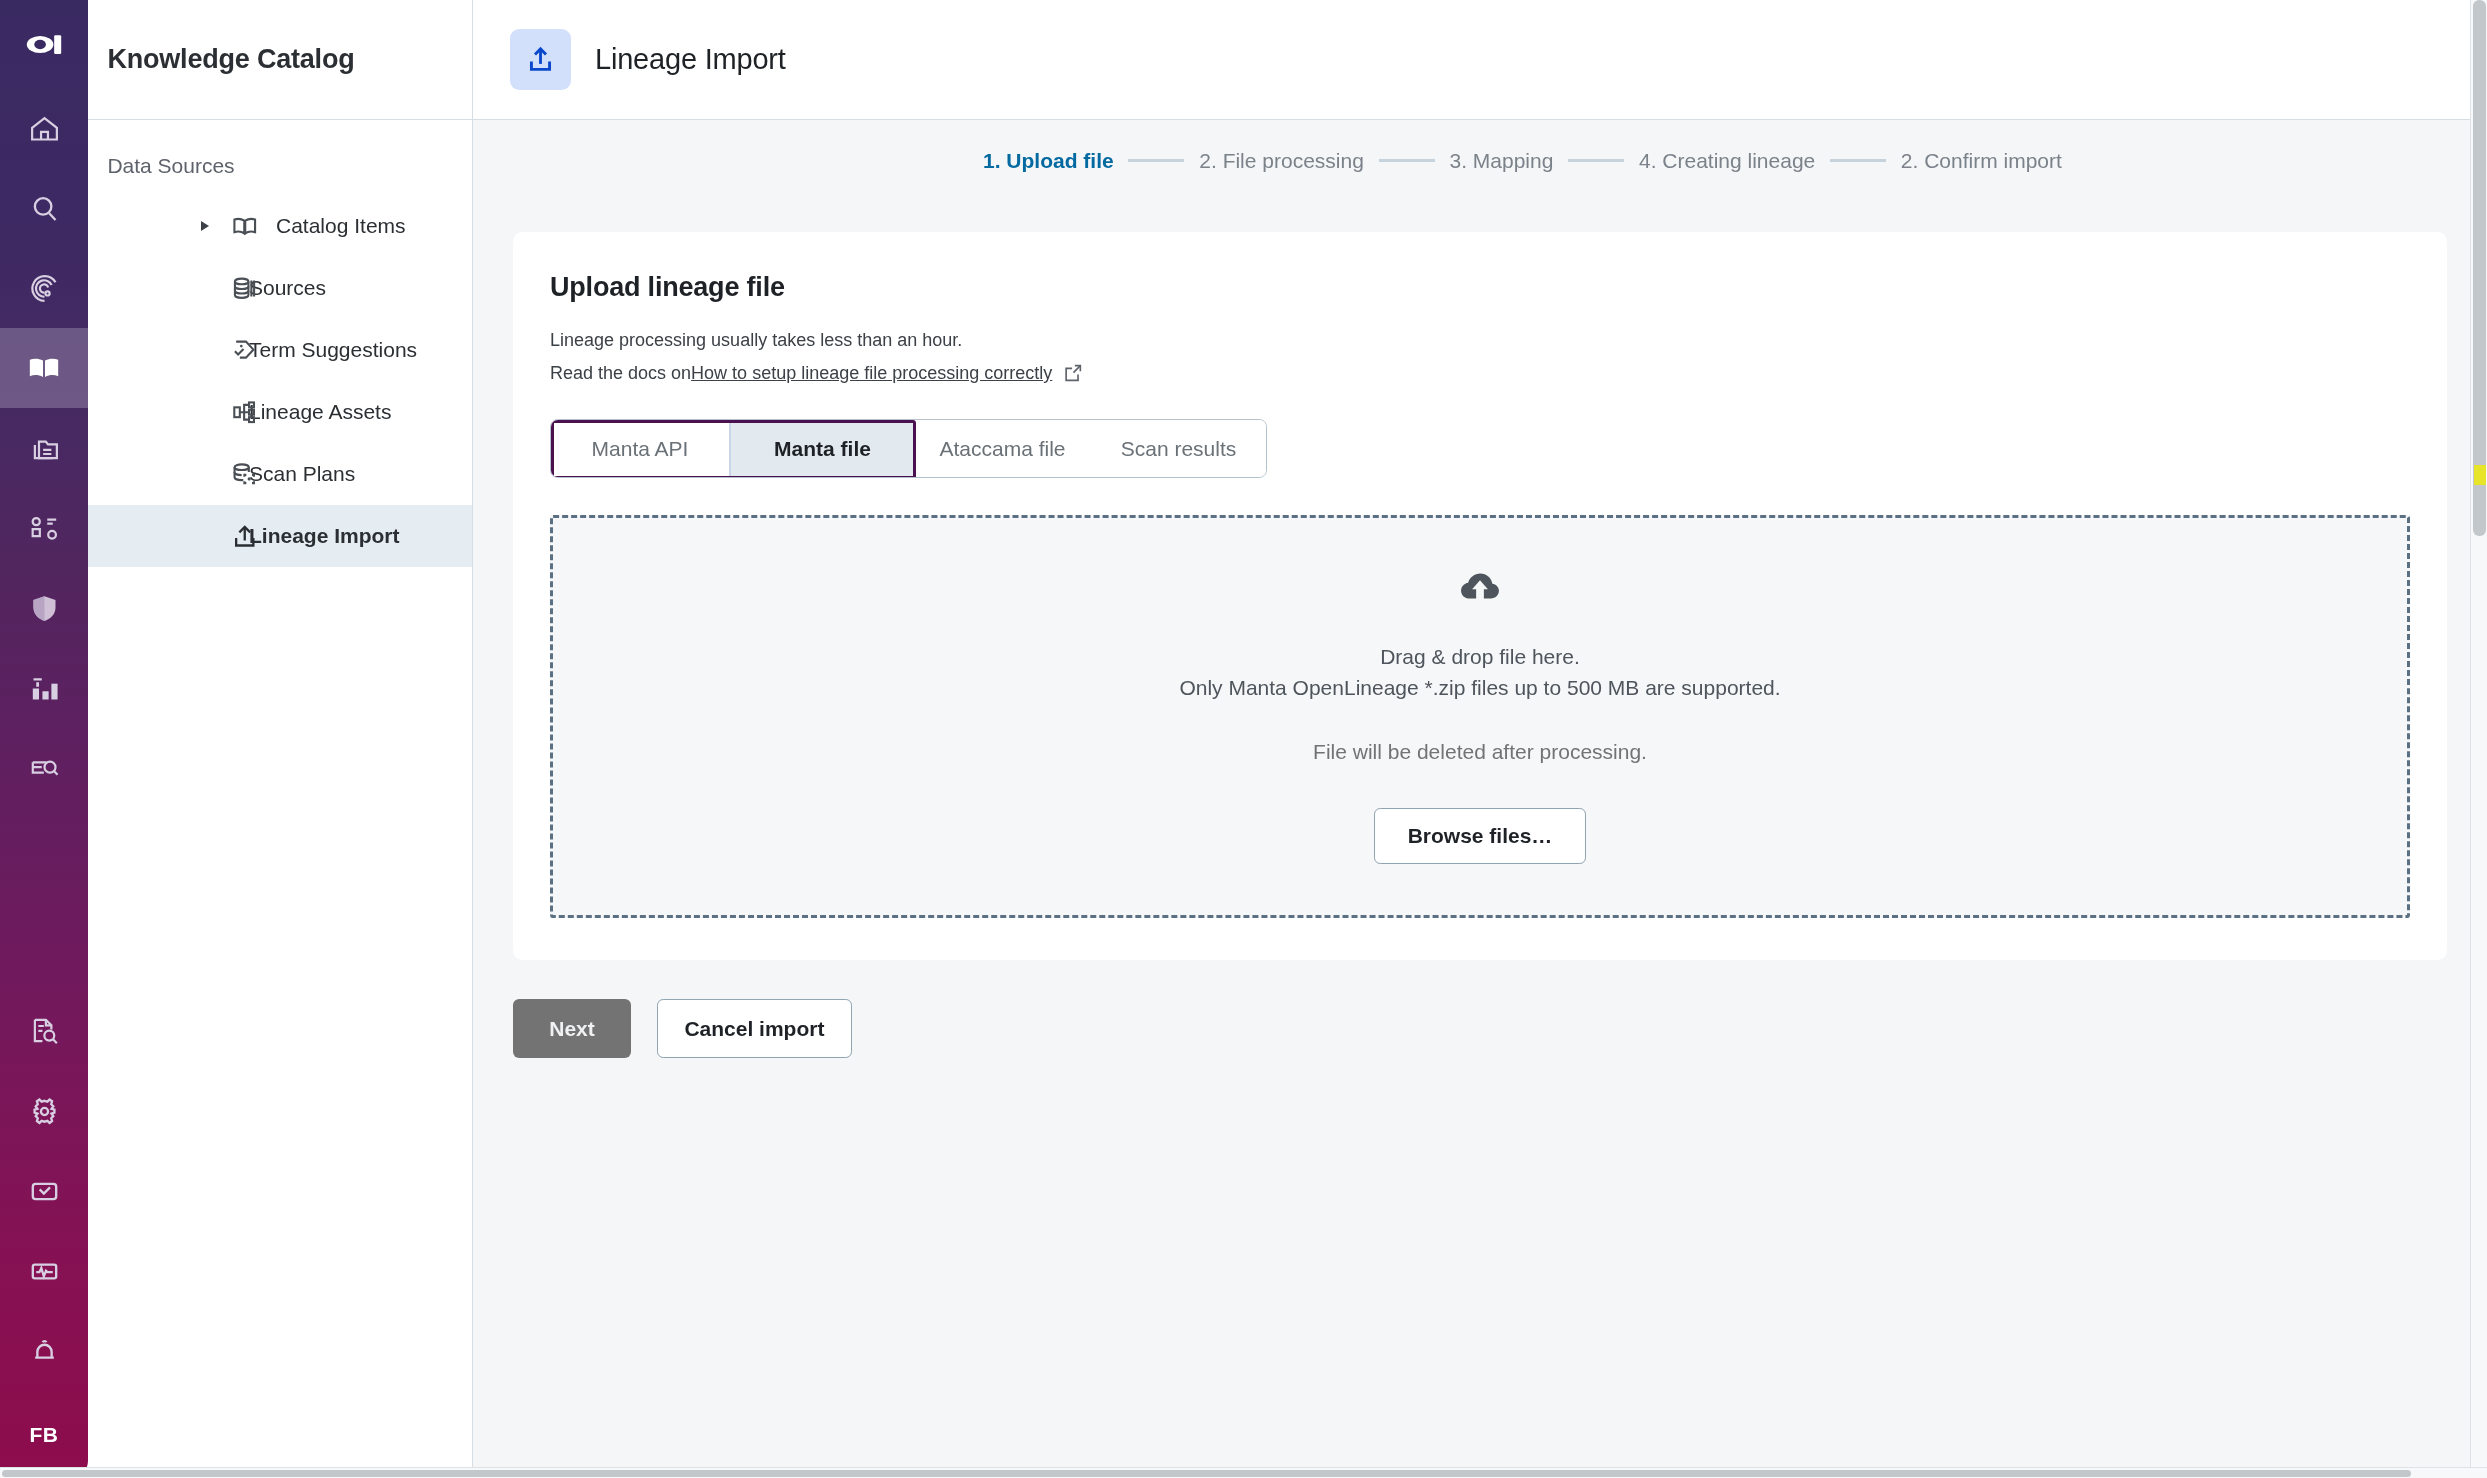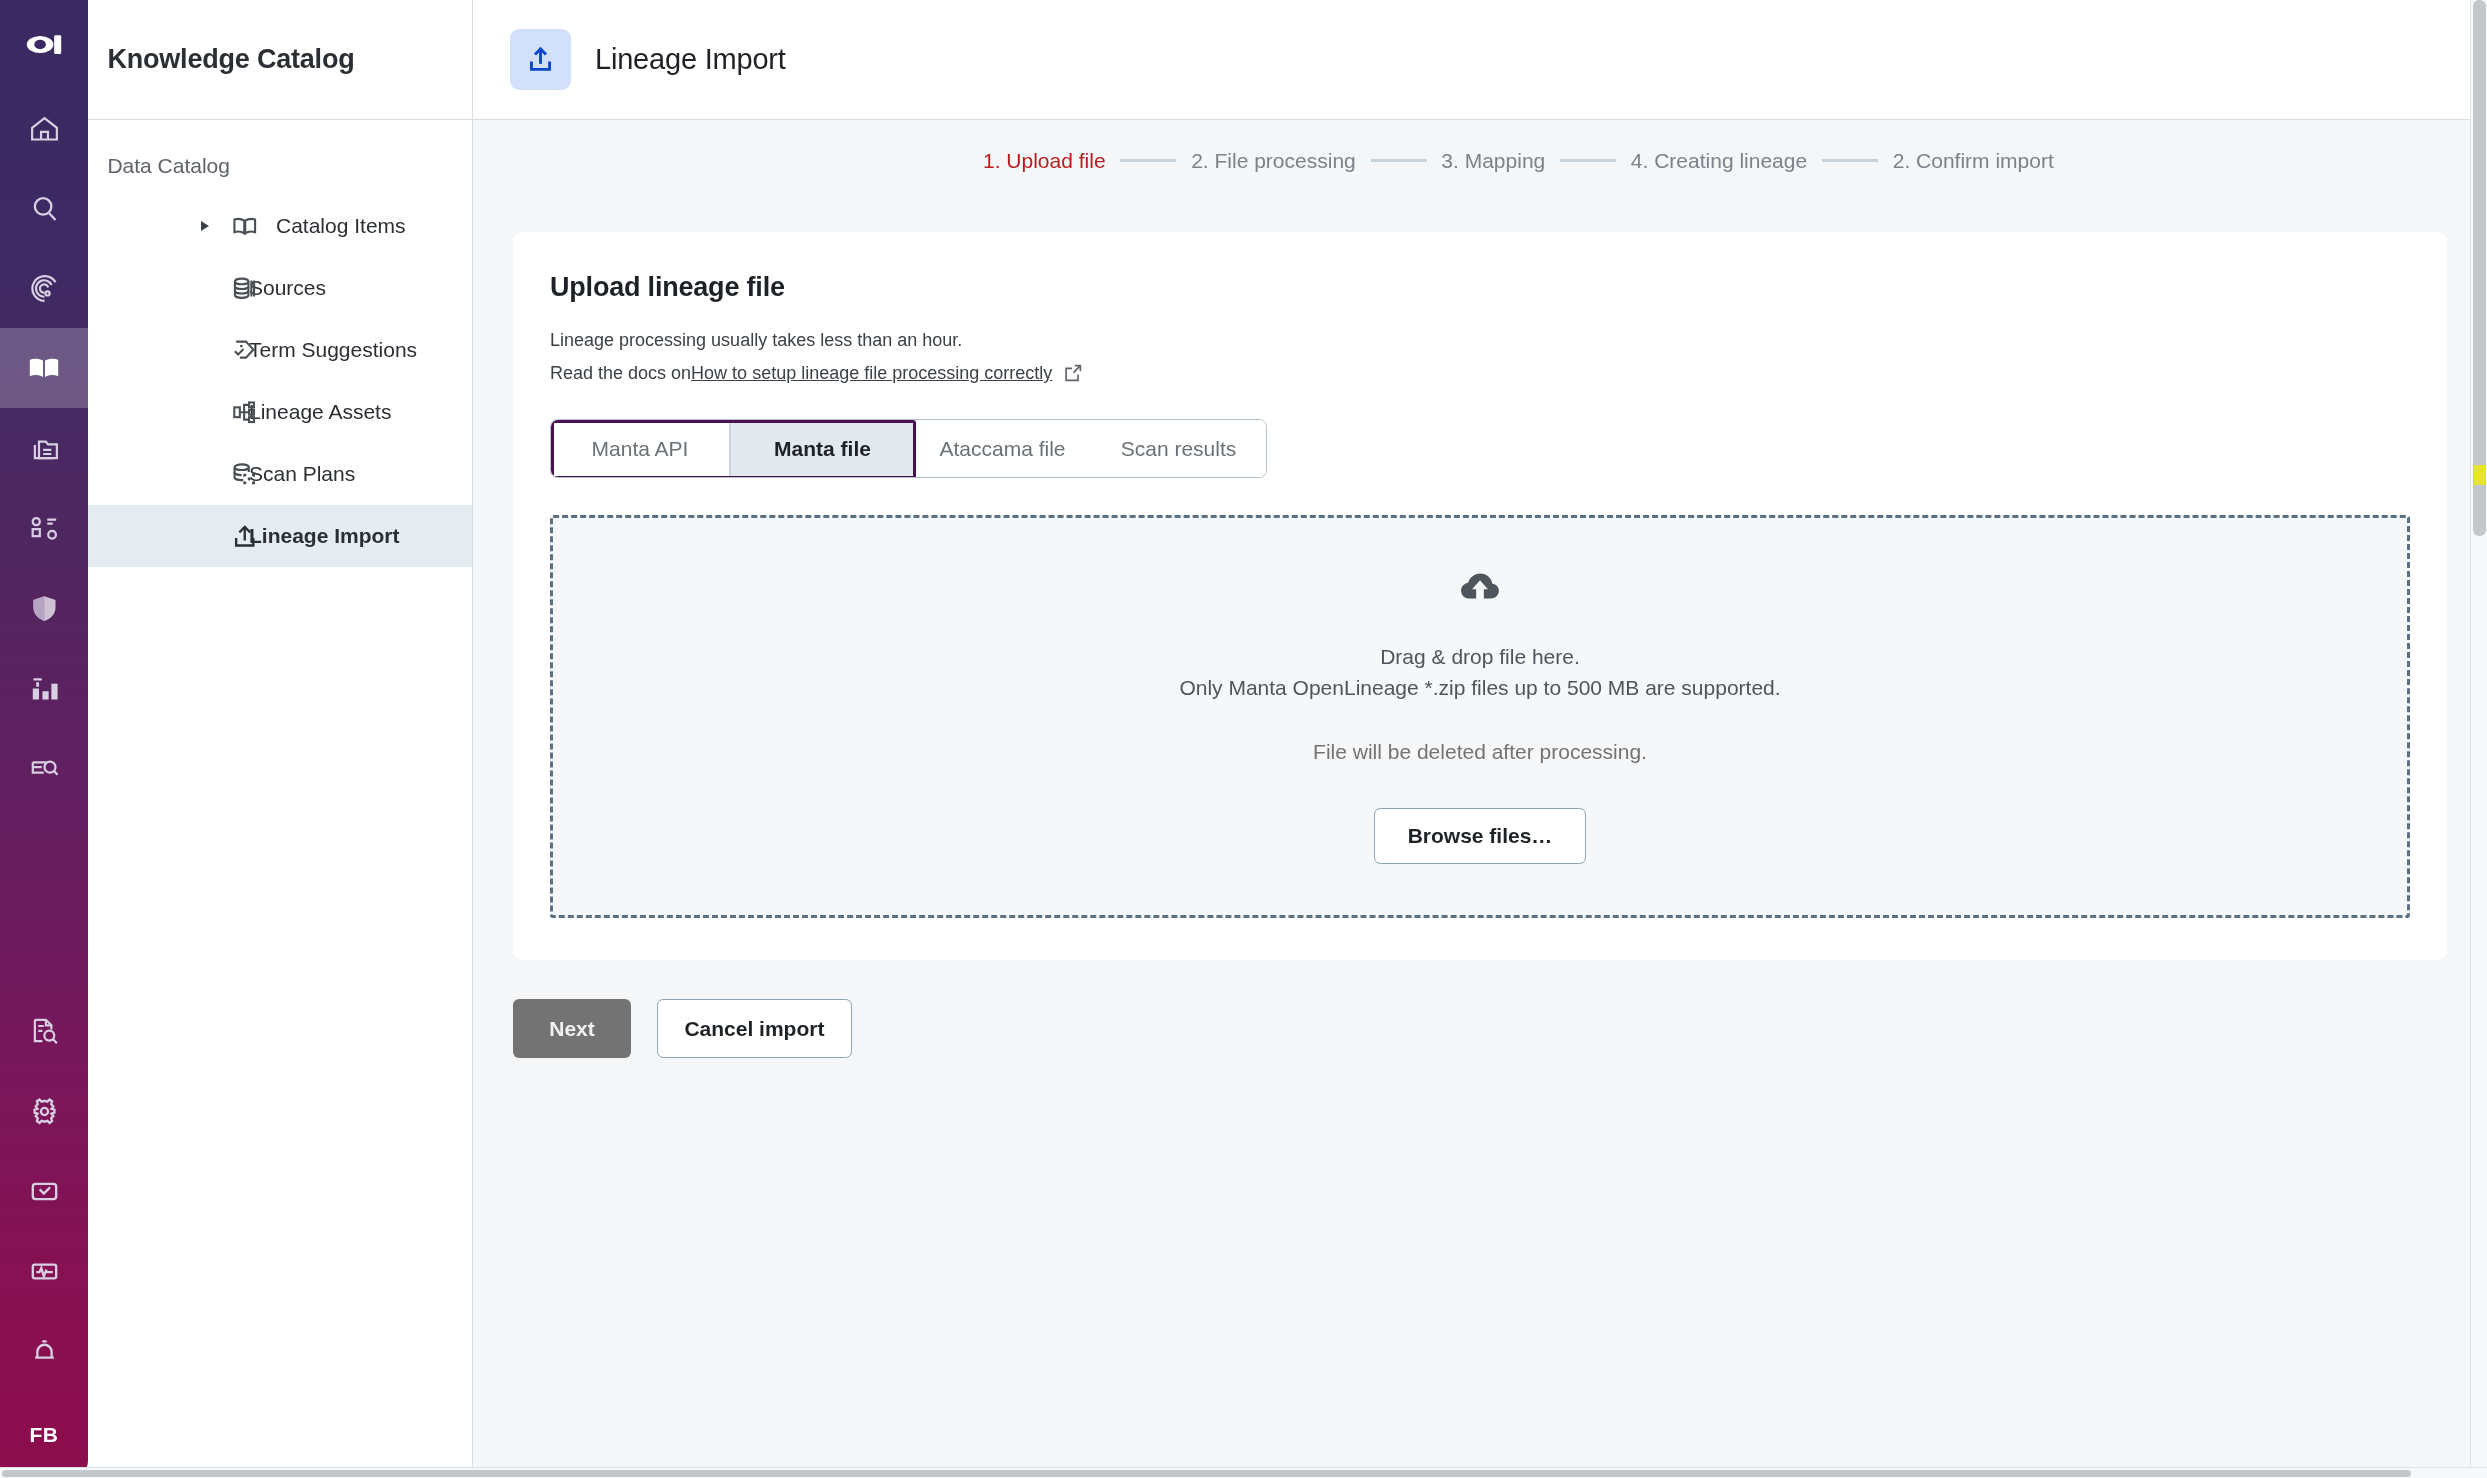--- a/index.html
+++ b/index.html
@@ -125,21 +125,21 @@
   }
   .stepper-wrap {
     display: flex; align-items: center;
     height: 81px; flex: 0 0 81px;
     padding-left: 510px;
     margin-left: 0;
   }
   .step {
     font-size: 21px; color: #7b8289; white-space: nowrap;
   }
-  .step.current { color: #b91c1c; font-weight: normal; }
+  .step.current { color: #0369a1; font-weight: bold; }
   .step-line {
     width: 56px; height: 2.3px; background: #c7d3dc;
     margin: 0 14.8px; flex: 0 0 56px;
   }
 
   
   .card {
     margin: 31px 40px 0 40px;
     background: #ffffff;
     border-radius: 9.3px;
@@ -427,21 +427,21 @@
     <div class="rail-avatar">
       <span>FB</span>
     </div>
   </div>
 
   <div class="sidebar">
     <div class="sidebar-header">
       <div class="sidebar-title">Knowledge Catalog</div>
     </div>
 
-    <div class="sidebar-section-label">Data Catalog</div>
+    <div class="sidebar-section-label">Data Sources</div>
 
     <div class="nav-list">
 
       <div class="nav-item has-caret">
         <span class="nav-caret"></span>
         <span class="nav-icon">
           <svg width="29.5" height="29.5" viewBox="0 0 24 24" fill="none" stroke="#4a4f55" stroke-width="1.7">
             <path d="M11.6 7.4C9.4 6 6.4 5.7 3.6 6.5v10.3c2.8-.8 5.8-.5 8 .9z"></path>
             <path d="M12.4 7.4c2.2-1.4 5.2-1.7 8-0.9v10.3c-2.8-.8-5.8-.5-8 .9z"></path>
           </svg>

